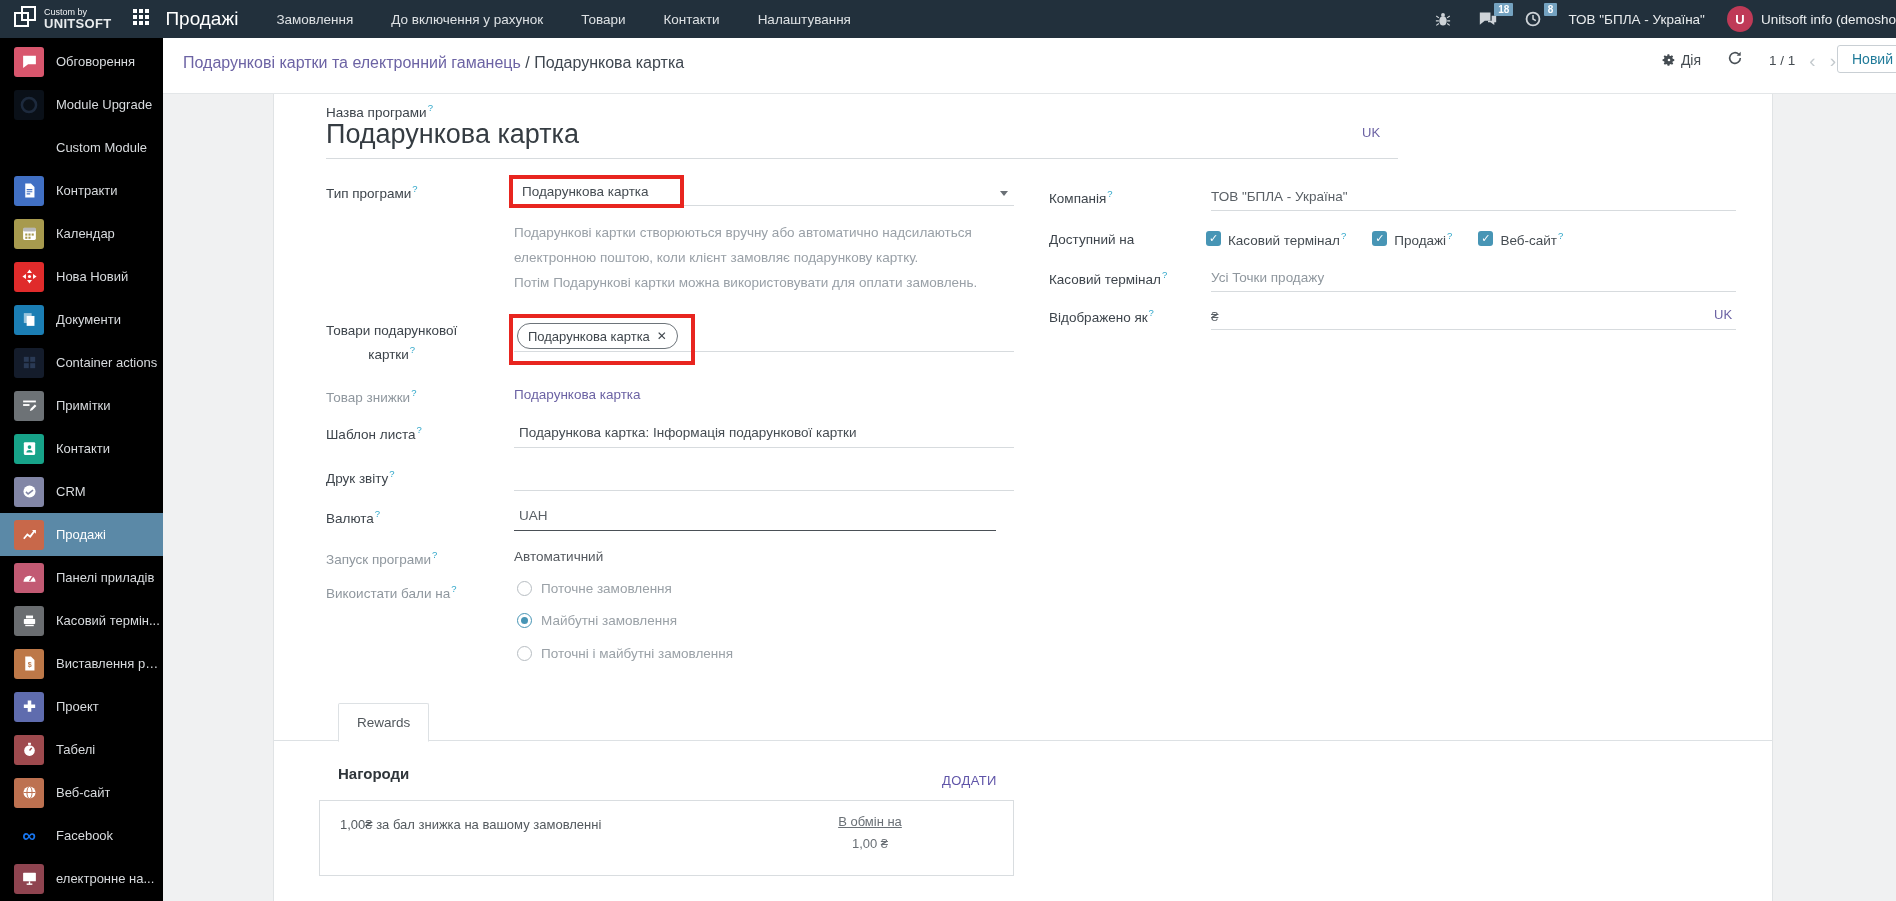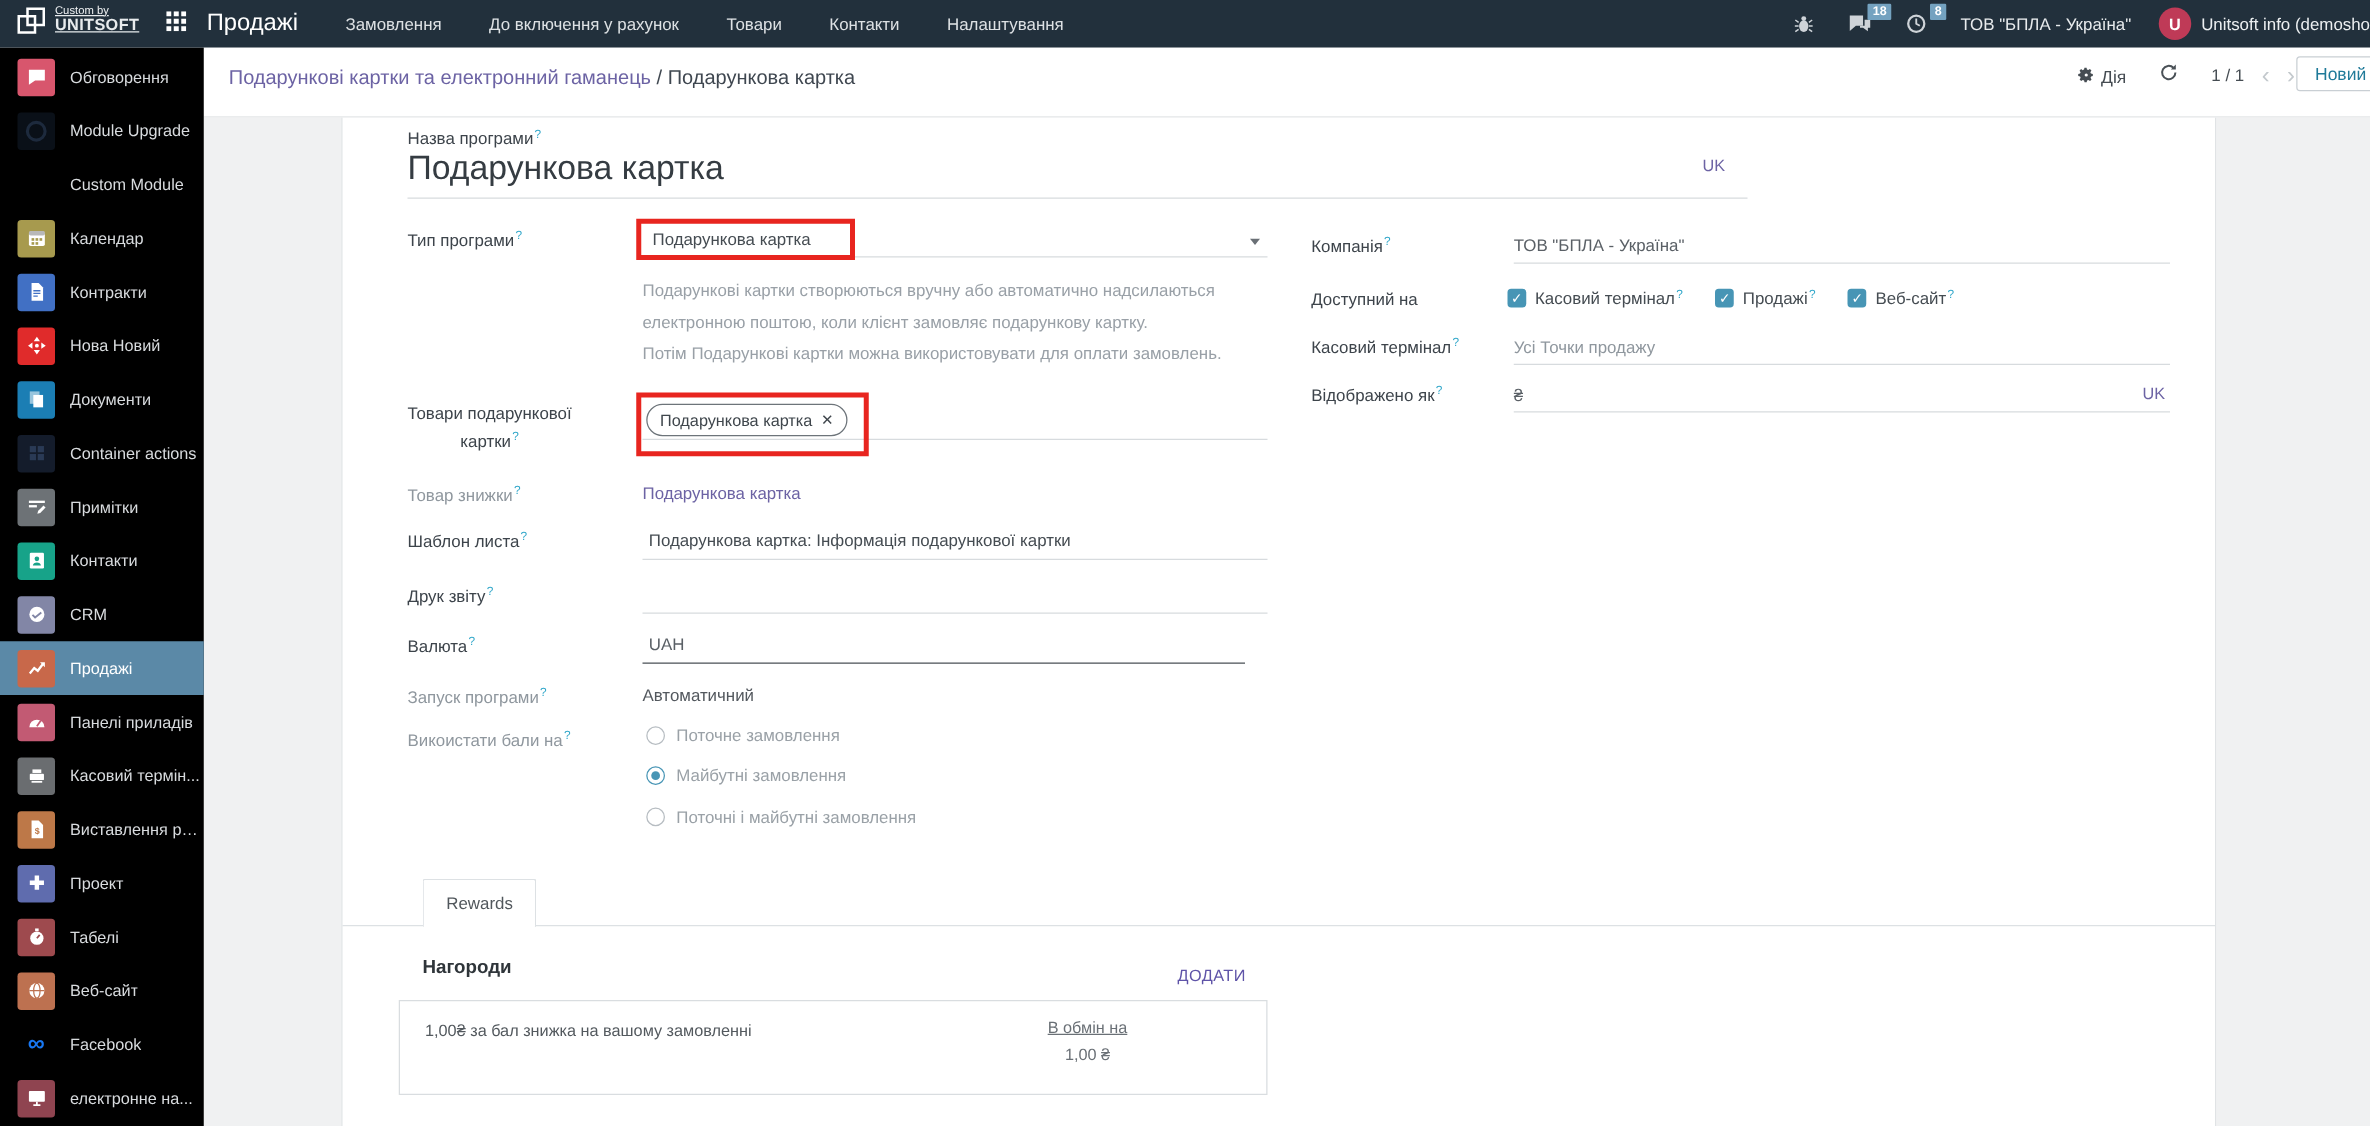--- a/index.html
+++ b/index.html
@@ -1,21 +1,21 @@
 <!DOCTYPE html>
 <html><head>
 <meta charset="utf-8">
 <style>
   html,body{margin:0;padding:0;width:1896px;height:901px;overflow:hidden;
     font-family:"Liberation Sans","DejaVu Sans",sans-serif;background:#f0f1f2;}
   .abs{position:absolute;}
   
   #topbar{position:absolute;left:0;top:0;width:1896px;height:38px;background:#22303c;
     display:flex;align-items:center;color:#e8ebed;z-index:30;}
-  .tb-logo{display:flex;margin-left:12px;text-decoration:underline;}
+  .tb-logo{display:flex;align-items:center;margin-left:12px;}
   .tb-logo-text{margin-left:6px;line-height:1;}
   .tb-logo-custom{font-size:9px;color:#f0f2f4;}
   .tb-logo-brand{font-size:13px;font-weight:bold;letter-spacing:.3px;}
   .tb-grid{margin-left:22px;cursor:pointer;}
   .tb-app{font-size:19px;margin-left:16px;font-weight:500;color:#fff;}
   .tb-menu{display:flex;margin-left:38px;gap:38px;font-size:13.5px;color:#dde1e4;}
   .tb-menu div{cursor:pointer;}
   .tb-right{position:absolute;right:0;top:0;height:38px;display:flex;align-items:center;}
   .tb-ico{position:relative;margin-right:26px;cursor:pointer;display:flex;align-items:center;}
   .tb-badge{position:absolute;top:-7px;right:-15px;background:#74a2c0;color:#fff;
@@ -33,21 +33,21 @@
     display:flex;align-items:center;justify-content:center;}
   .sb-label{font-size:13px;color:#d8dbde;white-space:nowrap;overflow:hidden;text-overflow:ellipsis;max-width:104px;}
   .sb-item.active .sb-label{color:#fff;}
   
   #cpanel{position:absolute;left:163px;top:38px;width:1733px;height:55px;background:#fff;
     border-bottom:1px solid #e3e6e8;z-index:10;}
   .bc{position:absolute;left:20px;top:16px;font-size:16px;white-space:nowrap;}
   .bc a{color:#6c63a4;text-decoration:none;cursor:pointer;}
   .bc .cur{color:#3f4750;}
   .cp-right{position:absolute;right:60px;top:12px;display:flex;align-items:center;gap:26px;}
-  .cp-action{font-size:14px;color:#454c52;cursor:pointer;display:flex;align-items:flex-start;gap:5px;}
+  .cp-action{font-size:14px;color:#454c52;cursor:pointer;display:flex;align-items:center;gap:5px;}
   .cp-pager{font-size:13.5px;color:#454c52;display:flex;align-items:center;gap:14px;}
   .cp-chev{color:#c3c9cd;font-size:19px;line-height:1;cursor:default;}
   .btn-new{position:absolute;left:1674px;top:7px;height:28px;padding:0 14px;background:#fff;
     border:1px solid #c9cfd4;border-radius:3px;color:#1f7a99;font-size:14px;cursor:pointer;}
   
   #content{position:absolute;left:163px;top:93px;width:1733px;height:808px;background:#f0f1f2;}
   #sheet{position:absolute;left:110px;top:0;width:1498px;height:808px;background:#fff;
     border-left:1px solid #e0e3e5;border-right:1px solid #e0e3e5;}
   .flabel{font-size:13.5px;color:#3d444b;white-space:nowrap;}
   .flabel.muted{color:#8f979e;}
@@ -168,41 +168,41 @@
           <circle cx="12" cy="12" r="8.5" fill="none" stroke="#1d2a3d" stroke-width="3"></circle>
         </svg>
       </span>
     <span class="sb-label">Module Upgrade</span>
   </div>
   <div class="sb-item">
     <span class="sb-ico"></span>
     <span class="sb-label">Custom Module</span>
   </div>
   <div class="sb-item">
+    <span class="sb-ico" style="background:#4170c4">
+        <svg width="17" height="17" viewBox="0 0 24 24">
+          <path fill="#fff" d="M6 2h8l5 5v15H6z"></path>
+          <path fill="#4170c4" d="M8 10h8v1.5H8zM8 13h8v1.5H8zM8 16h5v1.5H8z"></path>
+        </svg>
+      </span>
+    <span class="sb-label">Контракти</span>
+  </div>
+  <div class="sb-item">
     <span class="sb-ico" style="background:#a79a4e">
         <svg width="17" height="17" viewBox="0 0 24 24">
           <rect x="3" y="4" width="18" height="17" rx="2" fill="#fff"></rect>
           <rect x="3" y="4" width="18" height="5" rx="2" fill="rgba(0,0,0,.28)"></rect>
           <rect x="6" y="12" width="3" height="3" fill="#a79a4e"></rect>
           <rect x="10.5" y="12" width="3" height="3" fill="#a79a4e"></rect>
           <rect x="15" y="12" width="3" height="3" fill="#a79a4e"></rect>
           <rect x="6" y="16.5" width="3" height="3" fill="#a79a4e"></rect>
           <rect x="10.5" y="16.5" width="3" height="3" fill="#a79a4e"></rect>
         </svg>
       </span>
     <span class="sb-label">Календар</span>
-  </div>
-  <div class="sb-item">
-    <span class="sb-ico" style="background:#4170c4">
-        <svg width="17" height="17" viewBox="0 0 24 24">
-          <path fill="#fff" d="M6 2h8l5 5v15H6z"></path>
-          <path fill="#4170c4" d="M8 10h8v1.5H8zM8 13h8v1.5H8zM8 16h5v1.5H8z"></path>
-        </svg>
-      </span>
-    <span class="sb-label">Контракти</span>
   </div>
   <div class="sb-item">
     <span class="sb-ico" style="background:#e02b2b">
         <svg width="17" height="17" viewBox="0 0 24 24" fill="#fff">
           <path d="M12 2l3.5 5h-7zM12 22l-3.5-5h7zM2 12l5-3.5v7zM22 12l-5 3.5v-7z"></path>
           <circle cx="12" cy="12" r="2.2"></circle>
         </svg>
       </span>
     <span class="sb-label">Нова Новий</span>
   </div>

